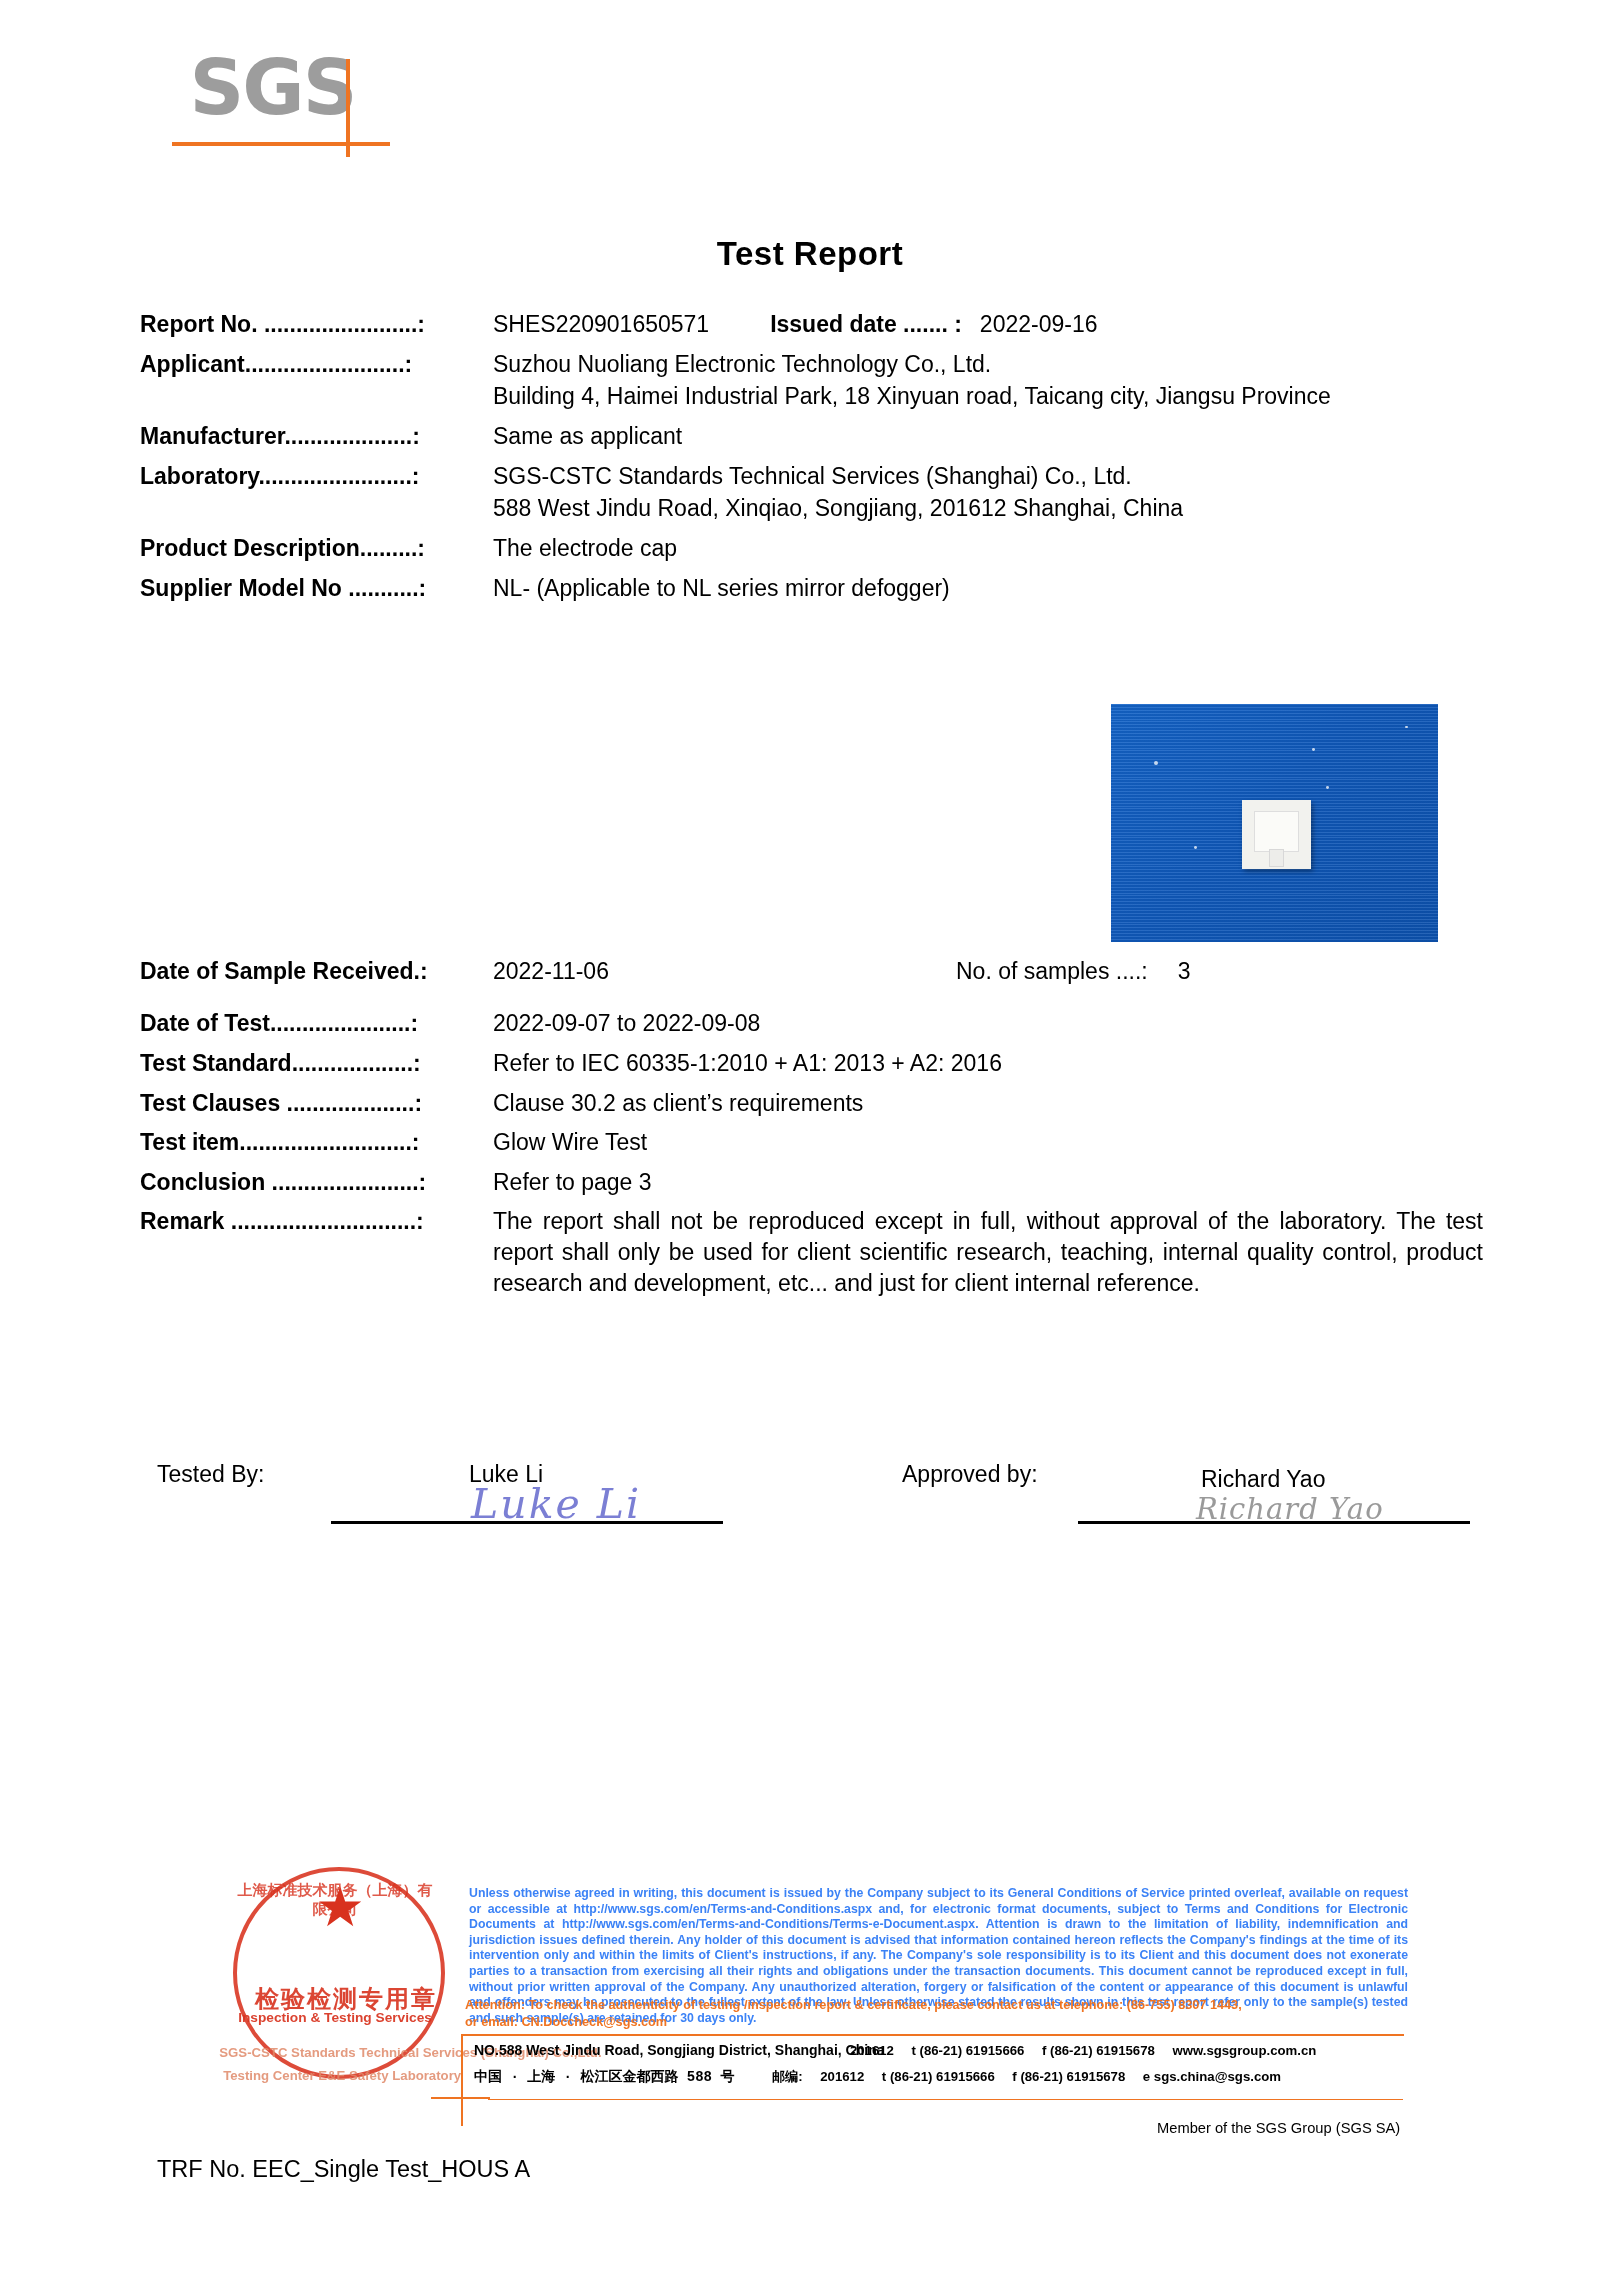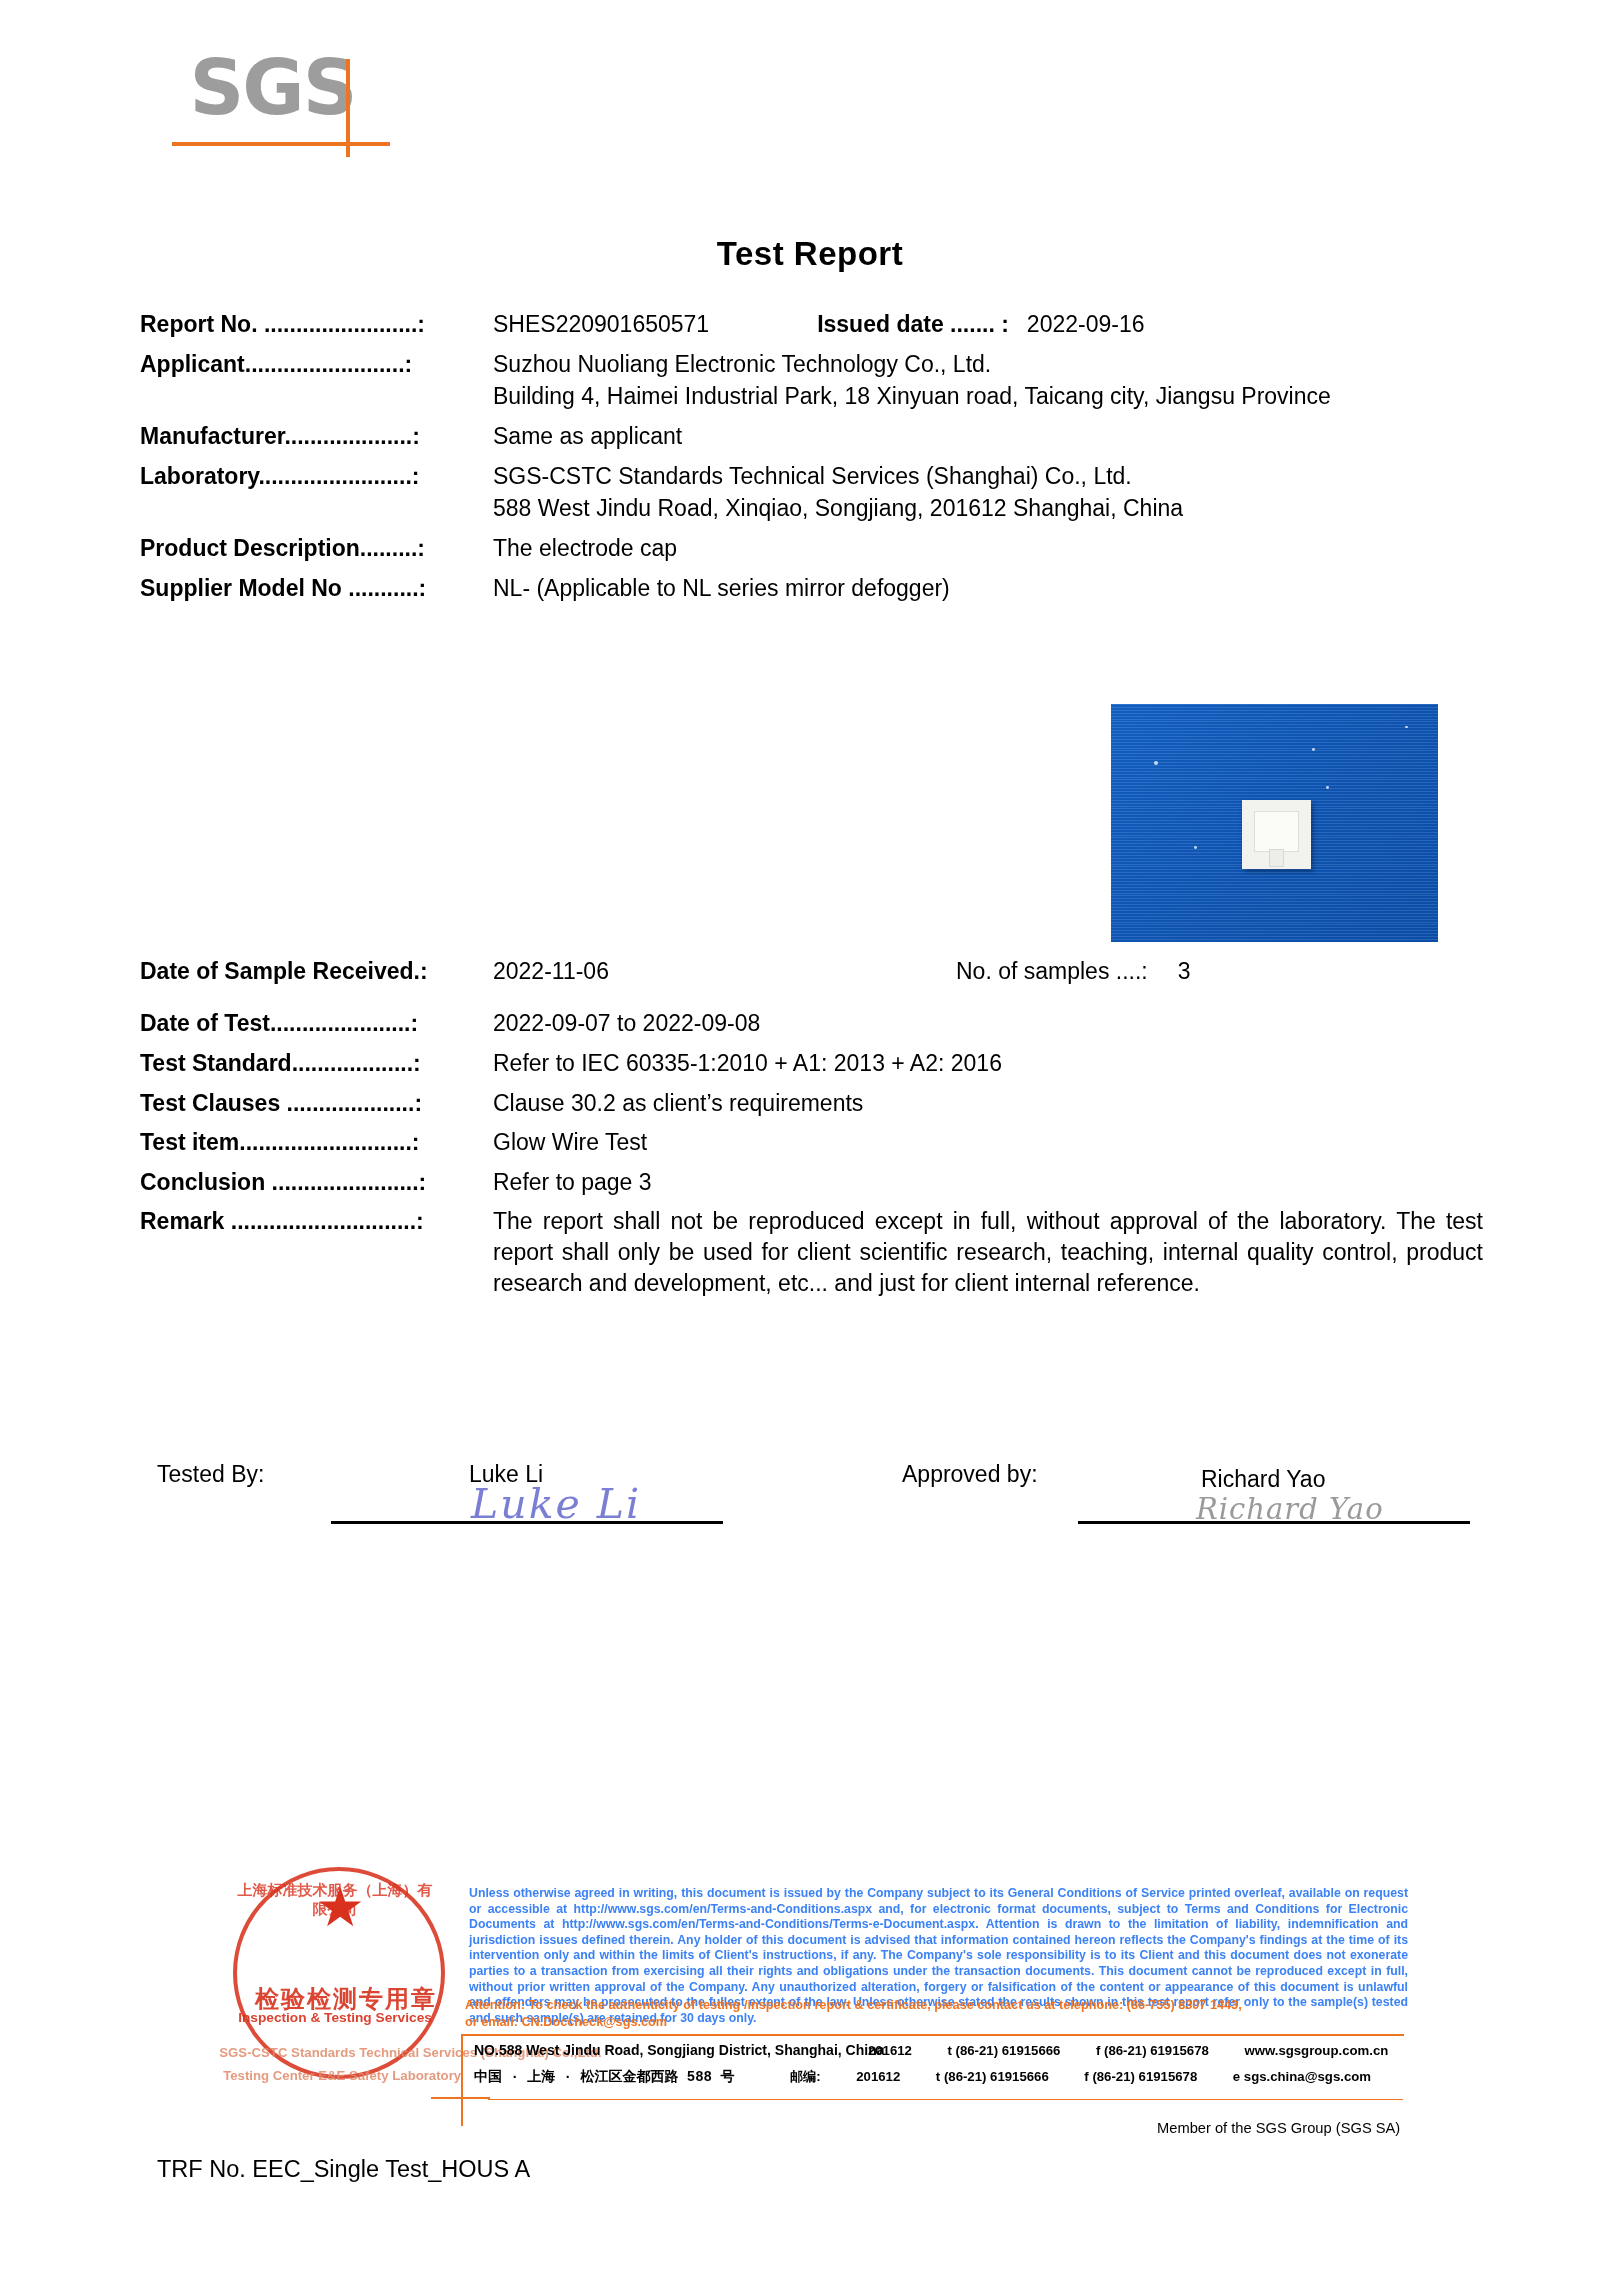--- a/index.html
+++ b/index.html
@@ -104,21 +104,21 @@
   .subline .label { visibility: hidden; }
 
   .row-inline-extra {
     display: flex;
     align-items: baseline;
   }
   .issued-label {
     font-weight: bold;
     font-size: 23px;
     white-space: nowrap;
-    margin-left: 108px;
+    margin-left: 61px;
   }
   .issued-value {
     font-size: 23px;
     margin-left: 18px;
     white-space: nowrap;
   }
 
   
   .photo {
     position: absolute;
@@ -377,21 +377,21 @@
     position: absolute;
     left: 474px;
     font-size: 14px;
     font-weight: bold;
     white-space: nowrap;
   }
   .addr-line.l1 { top: 2042px; }
   .addr-line.l2 { top: 2068px; }
   .addr-col-a { display: inline-block; width: 372px; }
   .addr-col-cn { display: inline-block; width: 294px; font-family: Liberation Mono, monospace; }
-  .addr-small { font-size: 13.2px; font-weight: bold; padding-left: 18px; }
+  .addr-small { font-size: 13.2px; font-weight: bold; }
   .addr-gap { display: inline-block; width: 13.7px; }
 
   .member {
     position: absolute;
     left: 1157px;
     top: 2120px;
     font-size: 14.7px;
     white-space: nowrap;
   }
   .trf {

